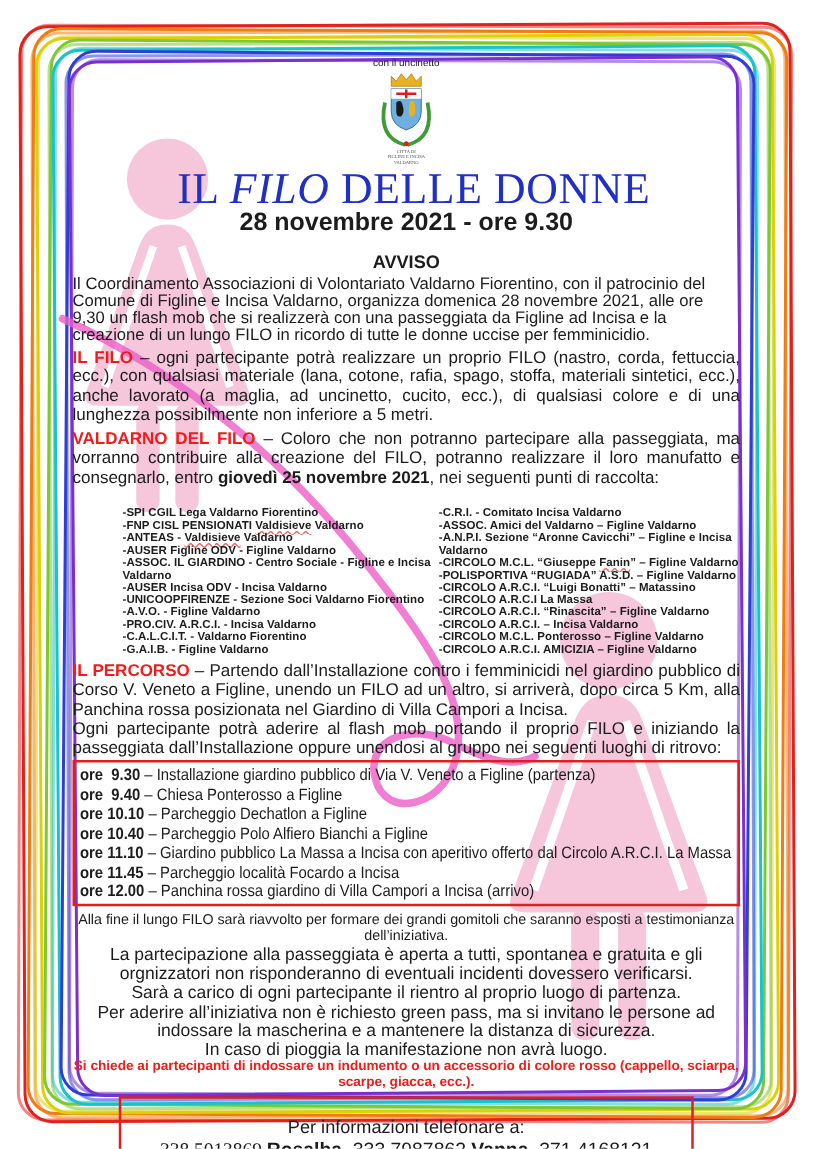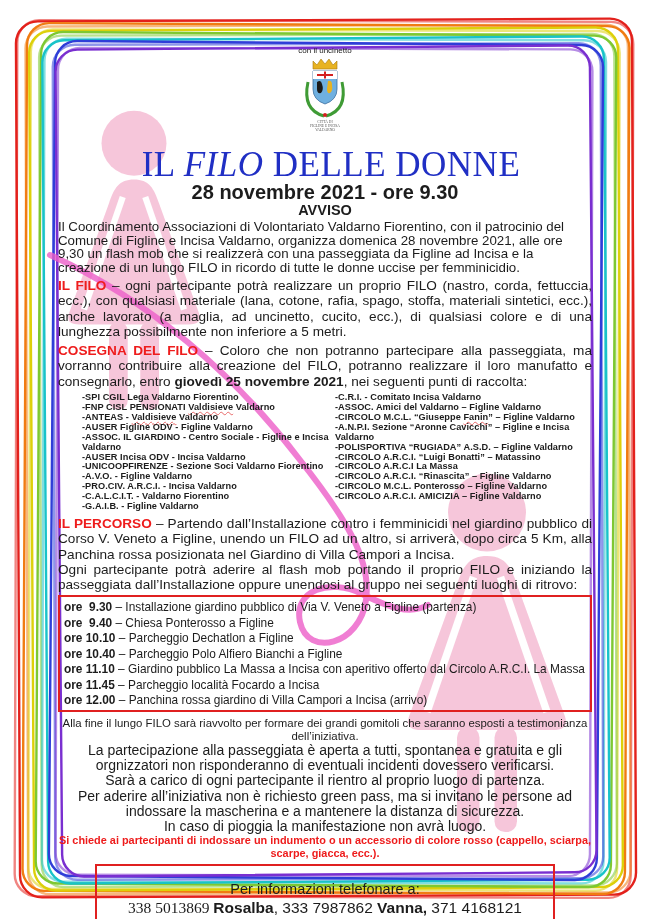--- a/index.html
+++ b/index.html
@@ -6,32 +6,32 @@
   body{
     width:650px;height:919px;position:relative;background:#ffffff;
     font-family:"Liberation Sans",sans-serif;color:#1c1c1c;overflow:hidden;
   }
   #bg{position:absolute;left:0;top:0;width:650px;height:919px;z-index:0;}
   #content{position:absolute;left:58px;top:46px;width:534px;z-index:2;}
 
   .patron{font-size:8px;line-height:9px;text-align:center;color:#222;}
   .crest{display:block;margin:1px auto 0 auto;}
   .title{font-family:"Liberation Serif",serif;color:var(--blue);font-size:35px;line-height:36px;
-         text-align:center;white-space:nowrap;letter-spacing:.5px;margin-top:15px;padding-left:12px;}
+         text-align:center;white-space:nowrap;letter-spacing:.5px;margin-top:1px;padding-left:12px;}
   .title .it{font-style:italic;}
   .date{font-size:20px;font-weight:bold;text-align:center;line-height:19px;}
-  .avhead{font-size:14.5px;font-weight:bold;text-align:center;line-height:14px;margin-top:1px;}
+  .avhead{font-size:14.5px;font-weight:bold;text-align:center;line-height:14px;margin-top:15px;}
   .avbody{font-size:13.3px;line-height:13.5px;margin-top:3px;}
   .para{font-size:13.6px;line-height:15.3px;text-align:justify;margin-top:4px;}
   .rhead{color:var(--red);font-weight:bold;}
   .b{font-weight:bold;}
   .serif{font-family:"Liberation Serif",serif;}
   .u{text-decoration:underline wavy #e86a6a 1px;text-underline-offset:1px;}
 
-  .cols{display:flex;margin-top:4px;padding-left:24px;}
+  .cols{display:flex;margin-top:17px;padding-left:40px;}
   .col{font-size:9.2px;font-weight:bold;line-height:9.9px;letter-spacing:.05px;}
   .col-l{width:253px;flex:none;}
   .col-r{width:257px;flex:none;}
 
   .schedule{margin-top:3px;border:2px solid var(--boxred);padding:2px 4px;overflow:hidden;}
   .sch-row{font-size:13.2px;line-height:15.5px;white-space:nowrap;
            transform:scaleX(.9);transform-origin:0 50%;width:111%;}
   .sch-row .time{font-weight:bold;white-space:pre;}
 
   .note-small{font-size:11.4px;line-height:13px;text-align:center;margin-top:5px;}
@@ -106,45 +106,46 @@
 
   <div class="title"><span>IL </span><span class="it">FILO</span><span> DELLE DONNE</span></div>
 
   <div class="date">28 novembre 2021 - ore 9.30</div>
 
   <div class="avhead">AVVISO</div>
   <div class="avbody">Il Coordinamento Associazioni di Volontariato Valdarno Fiorentino, con il patrocinio del Comune di Figline e Incisa Valdarno, organizza domenica 28 novembre 2021, alle ore 9,30 un flash mob che si realizzerà con una passeggiata da Figline ad Incisa e la creazione di un lungo FILO in ricordo di tutte le donne uccise per femminicidio.</div>
 
   <div class="para"><span class="rhead">IL FILO</span><span> – ogni partecipante potrà realizzare un proprio FILO (nastro, corda, fettuccia, ecc.), con qualsiasi materiale (lana, cotone, rafia, spago, stoffa, materiali sintetici, ecc.), anche lavorato (a maglia, ad uncinetto, cucito, ecc.), di qualsiasi colore e di una lunghezza possibilmente non inferiore a 5 metri.</span></div>
 
-  <div class="para"><span class="rhead">COSEGNA DEL FILO</span><span> – Coloro che non potranno partecipare alla passeggiata, ma vorranno contribuire alla creazione del FILO, potranno realizzare il loro manufatto e consegnarlo, entro </span><span class="b">giovedì 25 novembre 2021</span><span>, nei seguenti punti di raccolta:</span></div>
+  <div class="para"><span class="rhead">VALDARNO DEL FILO</span><span> – Coloro che non potranno partecipare alla passeggiata, ma vorranno contribuire alla creazione del FILO, potranno realizzare il loro manufatto e consegnarlo, entro </span><span class="b">giovedì 25 novembre 2021</span><span>, nei seguenti punti di raccolta:</span></div>
 
   <div class="cols">
     <div class="col col-l" id="col-left">
         <div><span>-SPI CGIL Lega Valdarno Fiorentino</span></div>
         <div><span>-FNP CISL PENSIONATI </span><span class="u">Valdisieve</span><span> Valdarno</span></div>
         <div><span>-ANTEAS - </span><span class="u">Valdisieve</span><span> Valdarno</span></div>
         <div><span>-AUSER Figline ODV - Figline Valdarno</span></div>
         <div><span>-ASSOC. IL GIARDINO - Centro Sociale - Figline e Incisa Valdarno</span></div>
         <div><span>-AUSER Incisa ODV - Incisa Valdarno</span></div>
         <div><span>-UNICOOPFIRENZE - Sezione Soci Valdarno Fiorentino</span></div>
         <div><span>-A.V.O. - Figline Valdarno</span></div>
         <div><span>-PRO.CIV. A.R.C.I. - Incisa Valdarno</span></div>
         <div><span>-C.A.L.C.I.T. - Valdarno Fiorentino</span></div>
         <div><span>-G.A.I.B. - Figline Valdarno</span></div>
       </div>
     <div class="col col-r" id="col-right">
         <div><span>-C.R.I. - Comitato Incisa Valdarno</span></div>
         <div><span>-ASSOC. Amici del Valdarno – Figline Valdarno</span></div>
+        <div><span>-A.N.P.I. Sezione “Aronne Cavicchi” – Figline e Incisa Valdarno</span></div>
         <div><span>-CIRCOLO M.C.L. “Giuseppe </span><span class="u">Fanin</span><span>” – Figline Valdarno</span></div>
-        <div><span>-A.N.P.I. Sezione “Aronne Cavicchi” – Figline e Incisa Valdarno</span></div>
         <div><span>-POLISPORTIVA “RUGIADA” A.S.D. – Figline Valdarno</span></div>
         <div><span>-CIRCOLO A.R.C.I. “Luigi Bonatti” – Matassino</span></div>
         <div><span>-CIRCOLO A.R.C.I La Massa</span></div>
         <div><span>-CIRCOLO A.R.C.I. “Rinascita” – Figline Valdarno</span></div>
+        <div><span>-CIRCOLO A.R.C.I. – Incisa Valdarno</span></div>
         <div><span>-CIRCOLO M.C.L. Ponterosso – Figline Valdarno</span></div>
         <div><span>-CIRCOLO A.R.C.I. AMICIZIA – Figline Valdarno</span></div>
       </div>
   </div>
 
   <div class="para">
     <div><span class="rhead">IL PERCORSO</span><span> – Partendo dall’Installazione contro i femminicidi nel giardino pubblico di Corso V. Veneto a Figline, unendo un FILO ad un altro, si arriverà, dopo circa 5 Km, alla Panchina rossa posizionata nel Giardino di Villa Campori a Incisa.</span></div>
     <div>Ogni partecipante potrà aderire al flash mob portando il proprio FILO e iniziando la passeggiata dall’Installazione oppure unendosi al gruppo nei seguenti luoghi di ritrovo:</div>
   </div>
 

